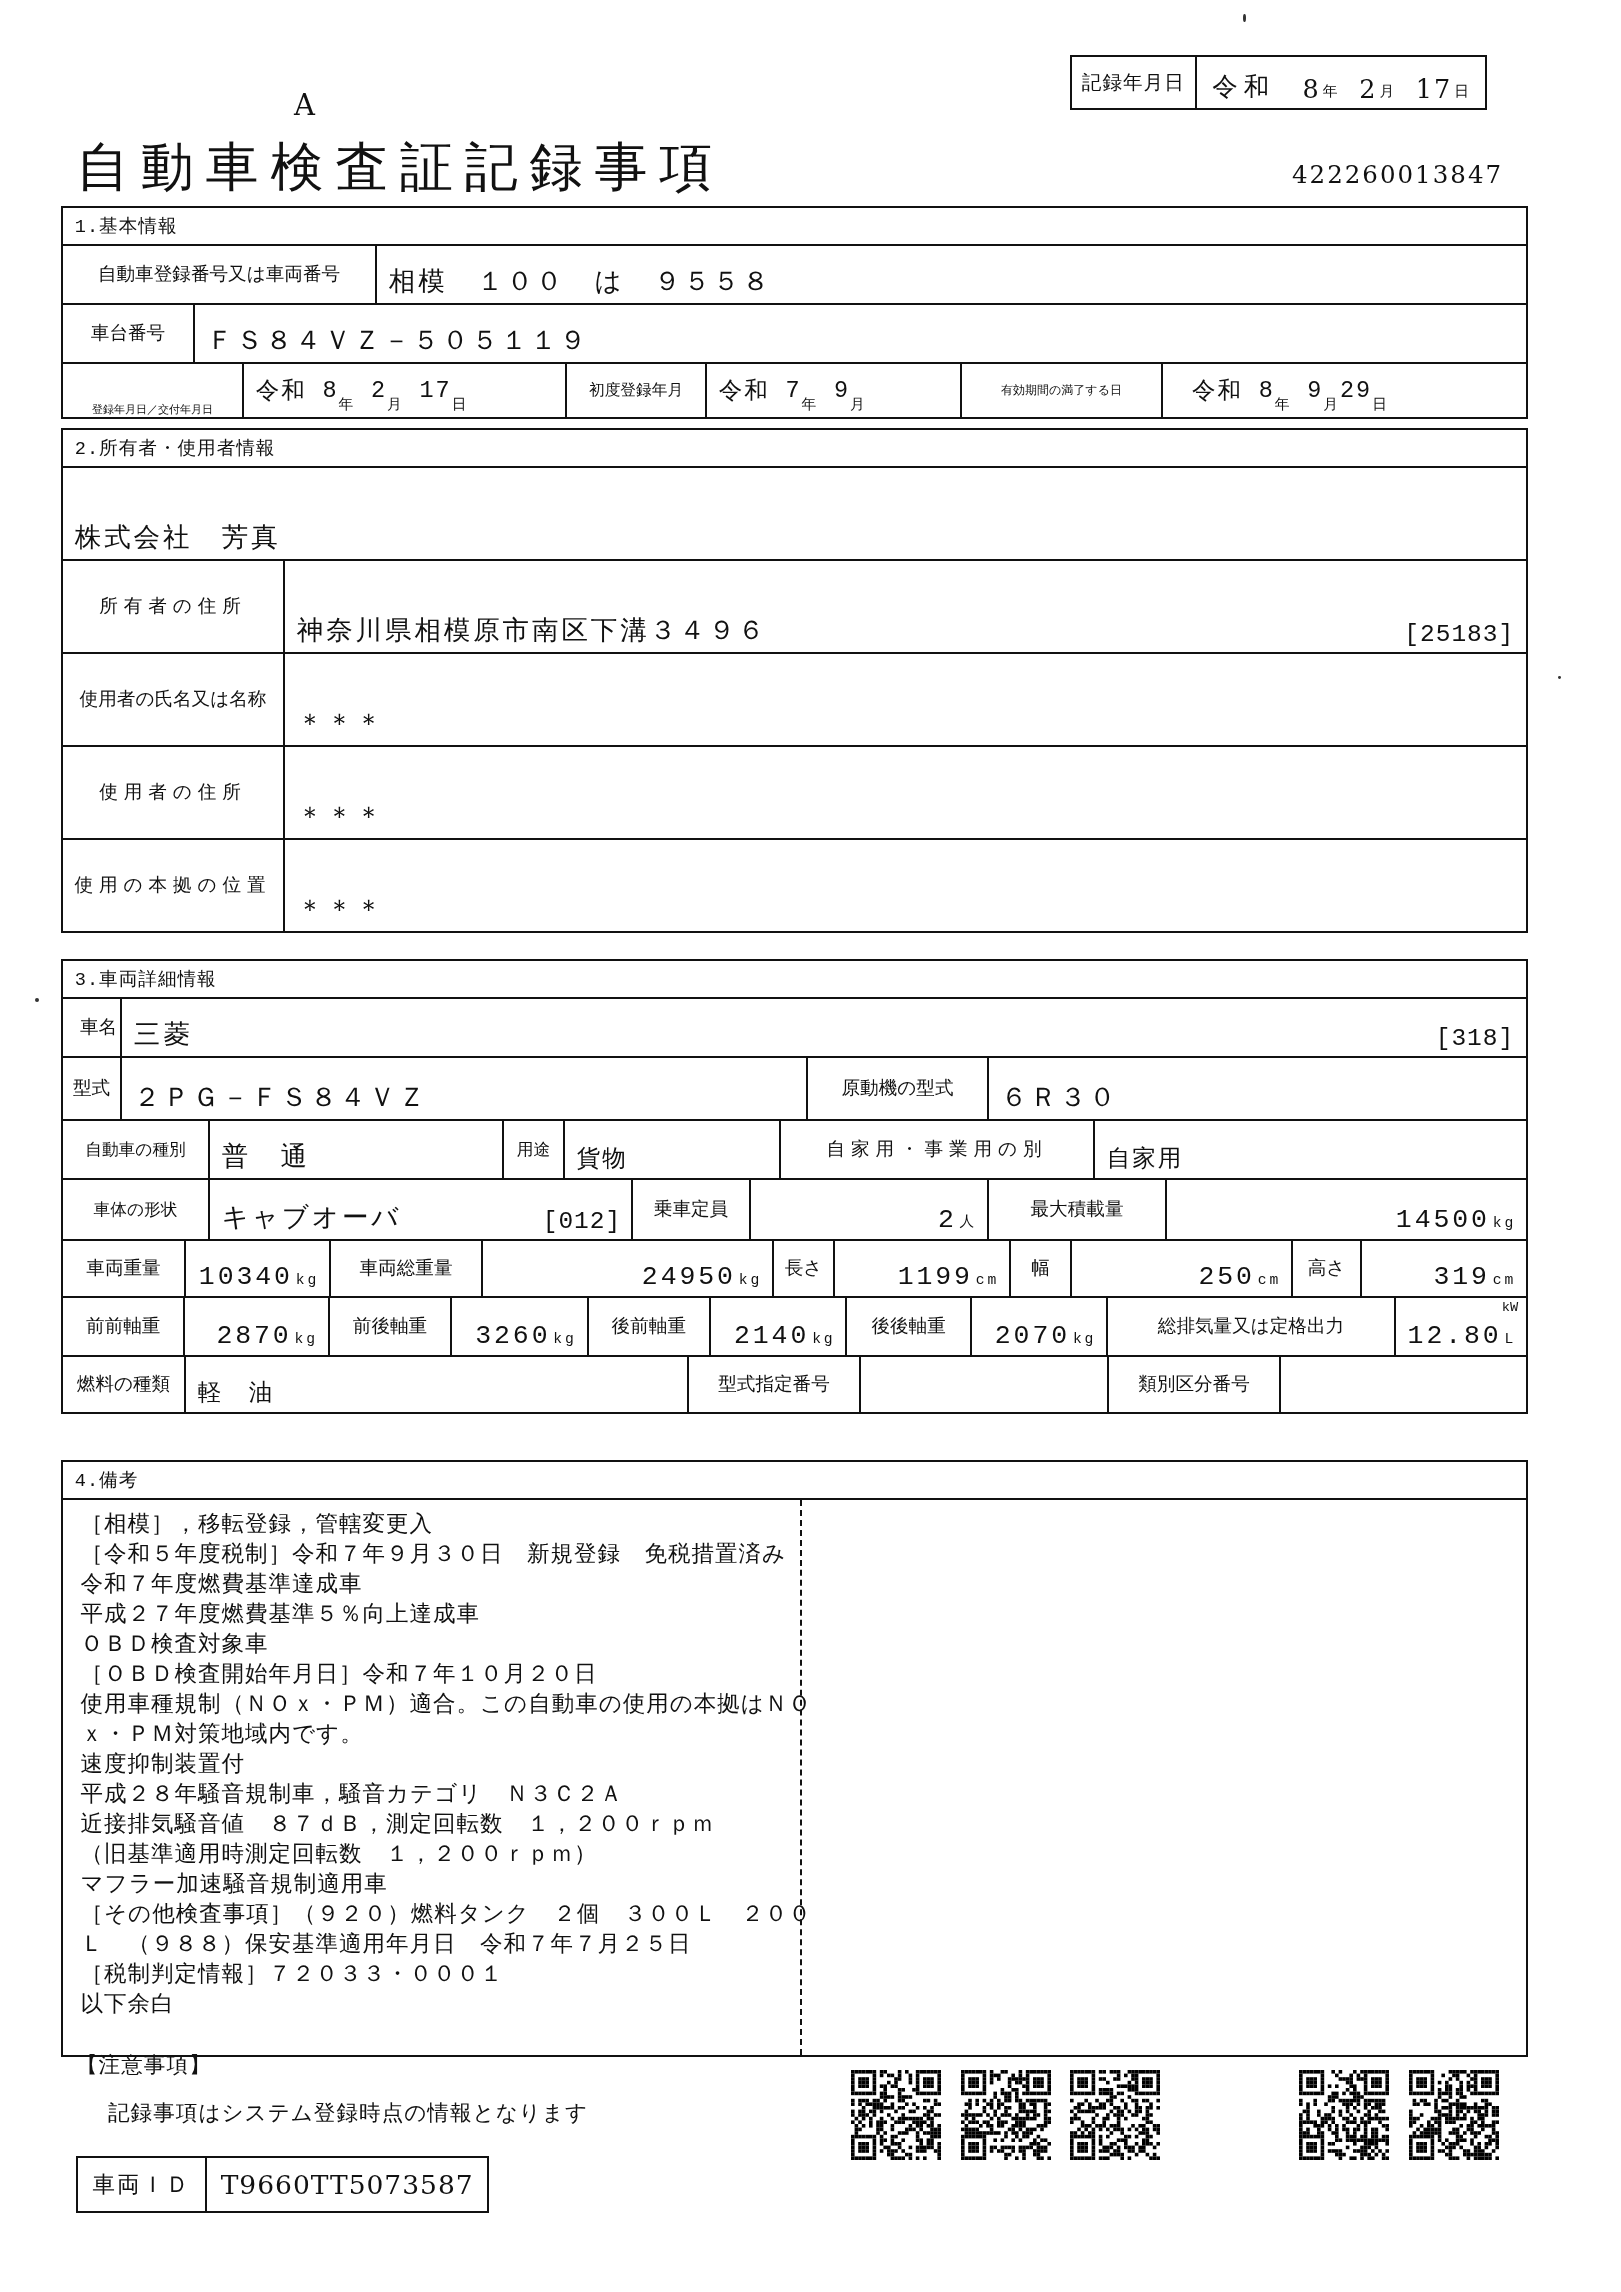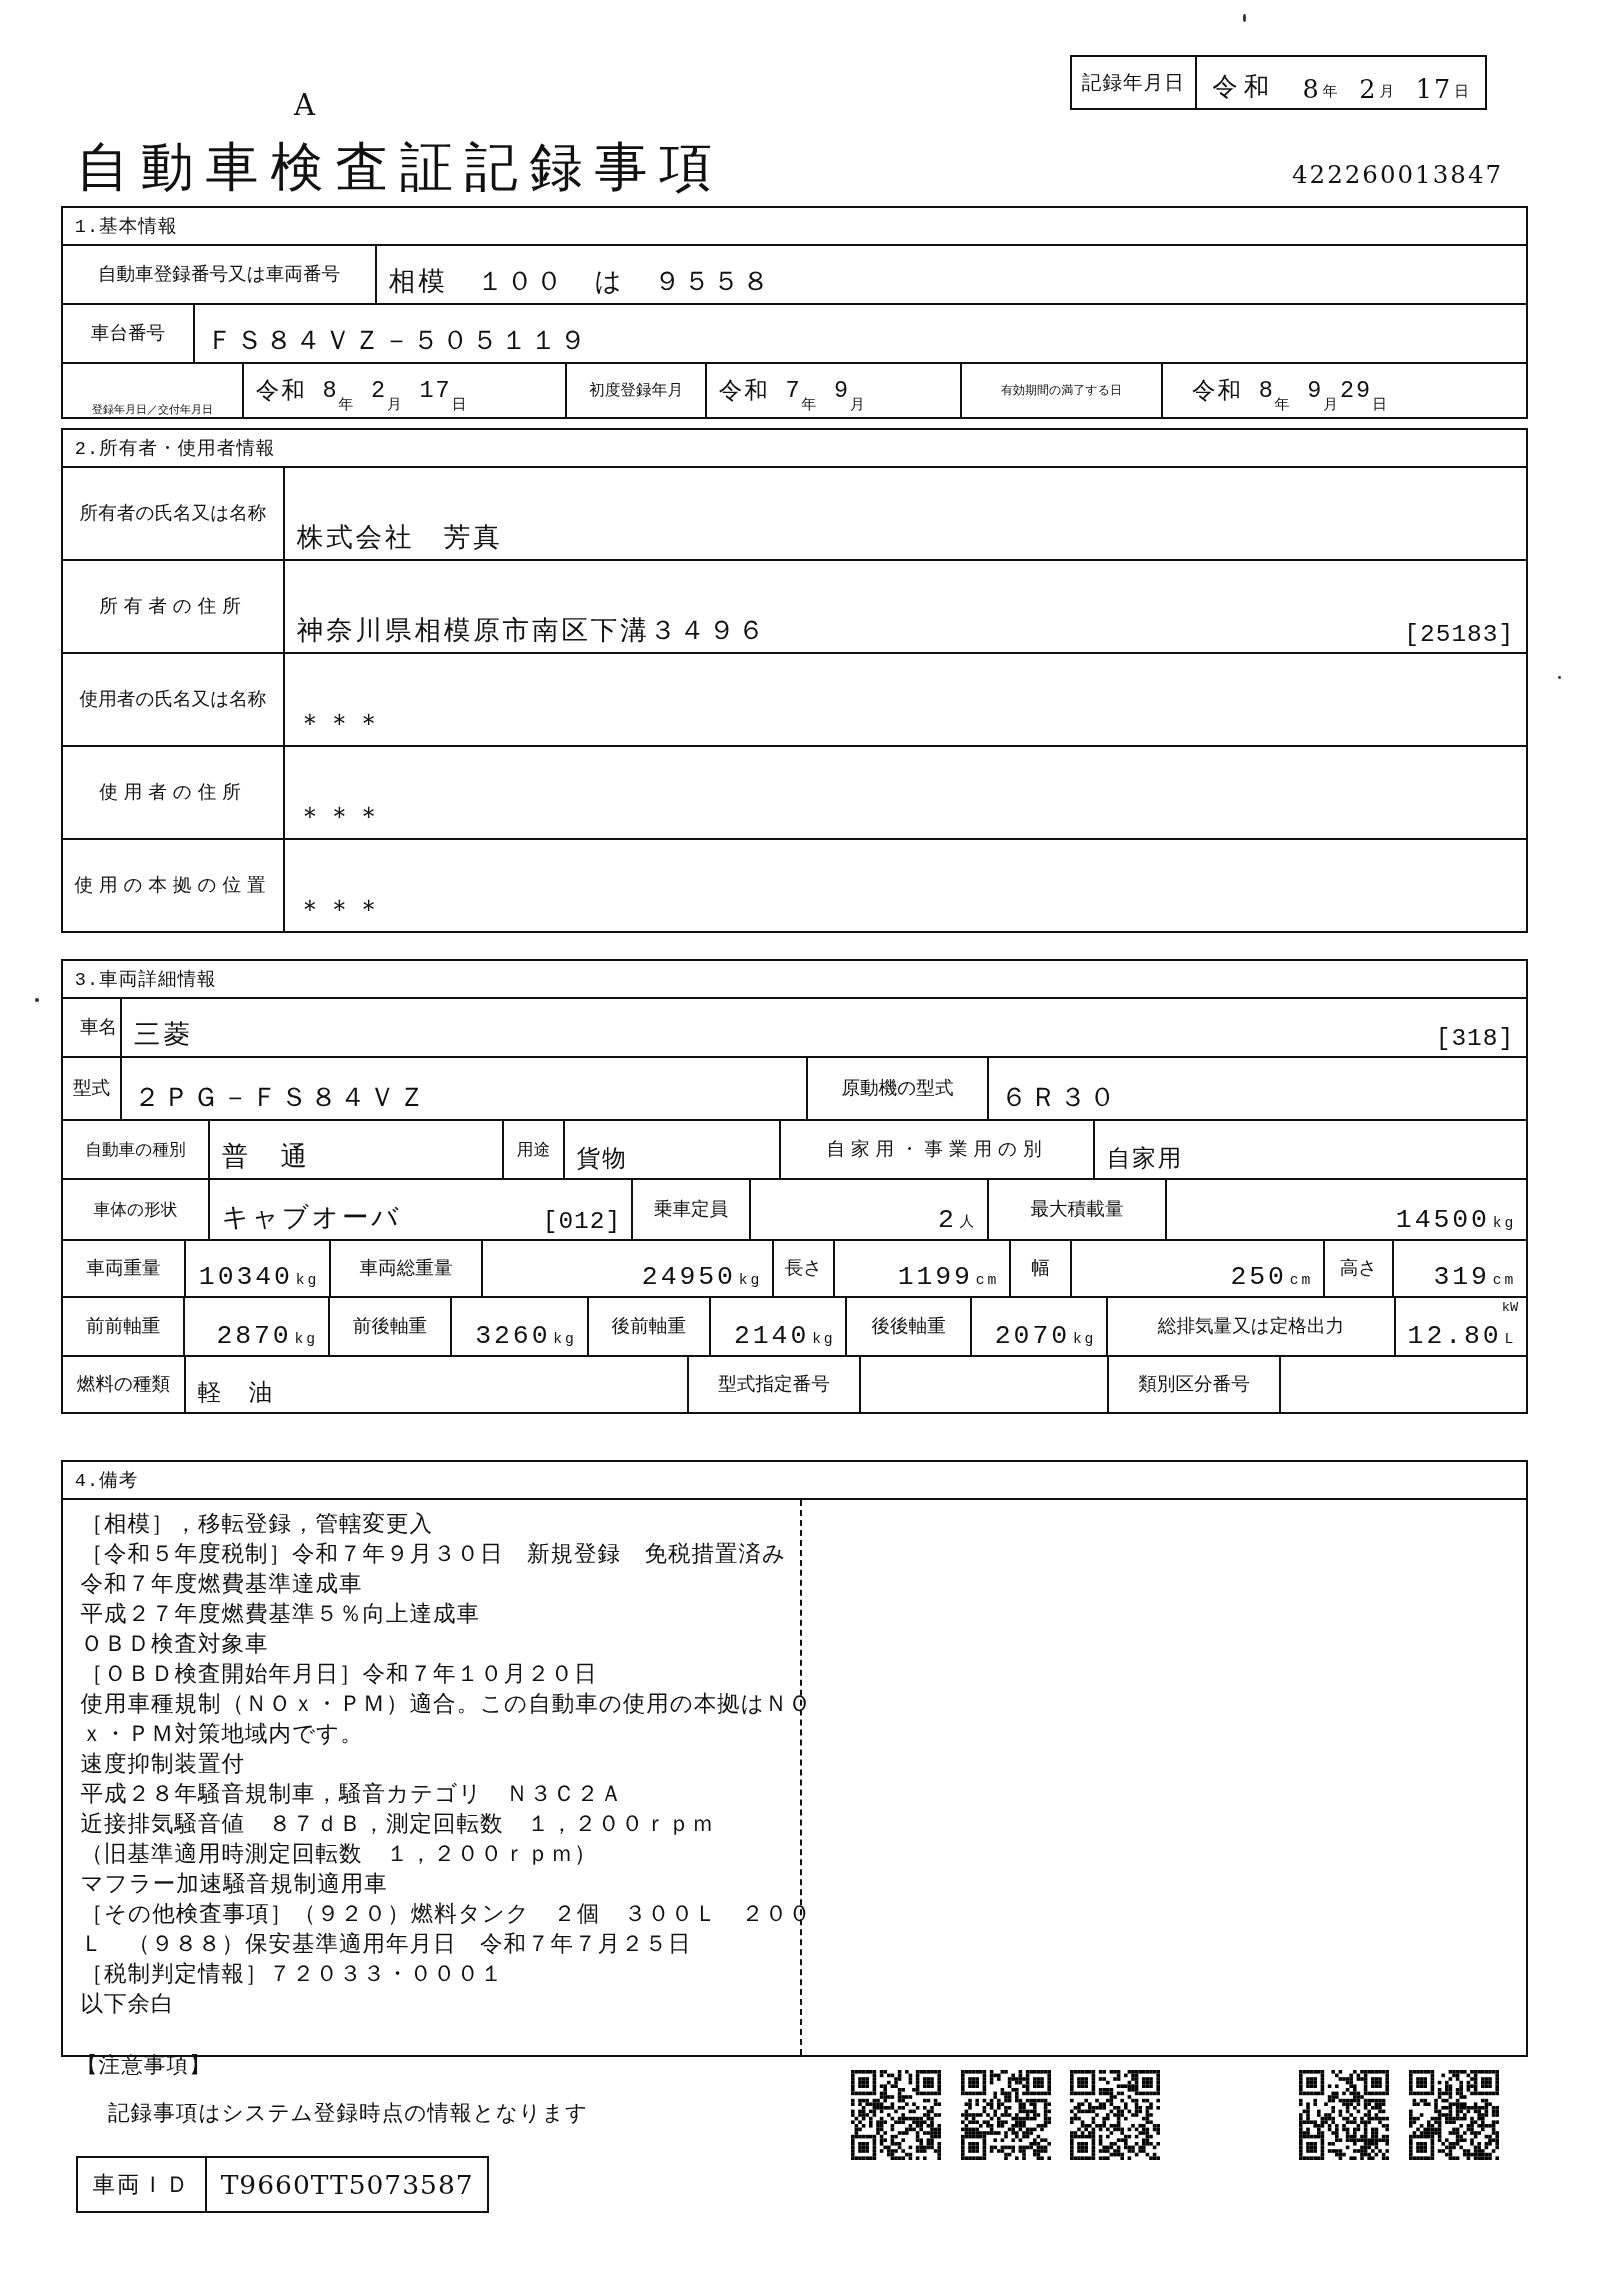--- a/index.html
+++ b/index.html
@@ -215,23 +215,20 @@
           <span class="unit-s">日</span>
         </div>
       </div>
     </div>
   </div>
 
   <div class="frame" style="top:428px;">
     <div class="sec-head">2.所有者・使用者情報</div>
 
     <div class="row">
-      <div class="cell" style="width:222px;height:91px;">
-        <div class="lbl" style="flex:1;">所有者の氏名又は名称</div>
-      </div>
       <div class="cell" style="flex:1;height:91px;">
         <div class="val">株式会社　芳真</div>
       </div>
     </div>
 
     <div class="row">
       <div class="cell" style="width:222px;height:91px;">
         <div class="lbl sp" style="flex:1;">所有者の住所</div>
       </div>
       <div class="cell" style="flex:1;height:91px;">
@@ -379,21 +376,21 @@
         <div class="val right">
           <span class="numunit">
             <span>1199</span>
             <span class="u">cm</span>
           </span>
         </div>
       </div>
       <div class="cell" style="width:61px;height:55px;">
         <div class="lbl" style="flex:1;">幅</div>
       </div>
-      <div class="cell" style="width:221px;height:55px;margin-left:32px;">
+      <div class="cell" style="width:221px;height:55px;">
         <div class="val right">
           <span class="numunit">
             <span>250</span>
             <span class="u">cm</span>
           </span>
         </div>
       </div>
       <div class="cell" style="width:69px;height:55px;">
         <div class="lbl" style="flex:1;">高さ</div>
       </div>

